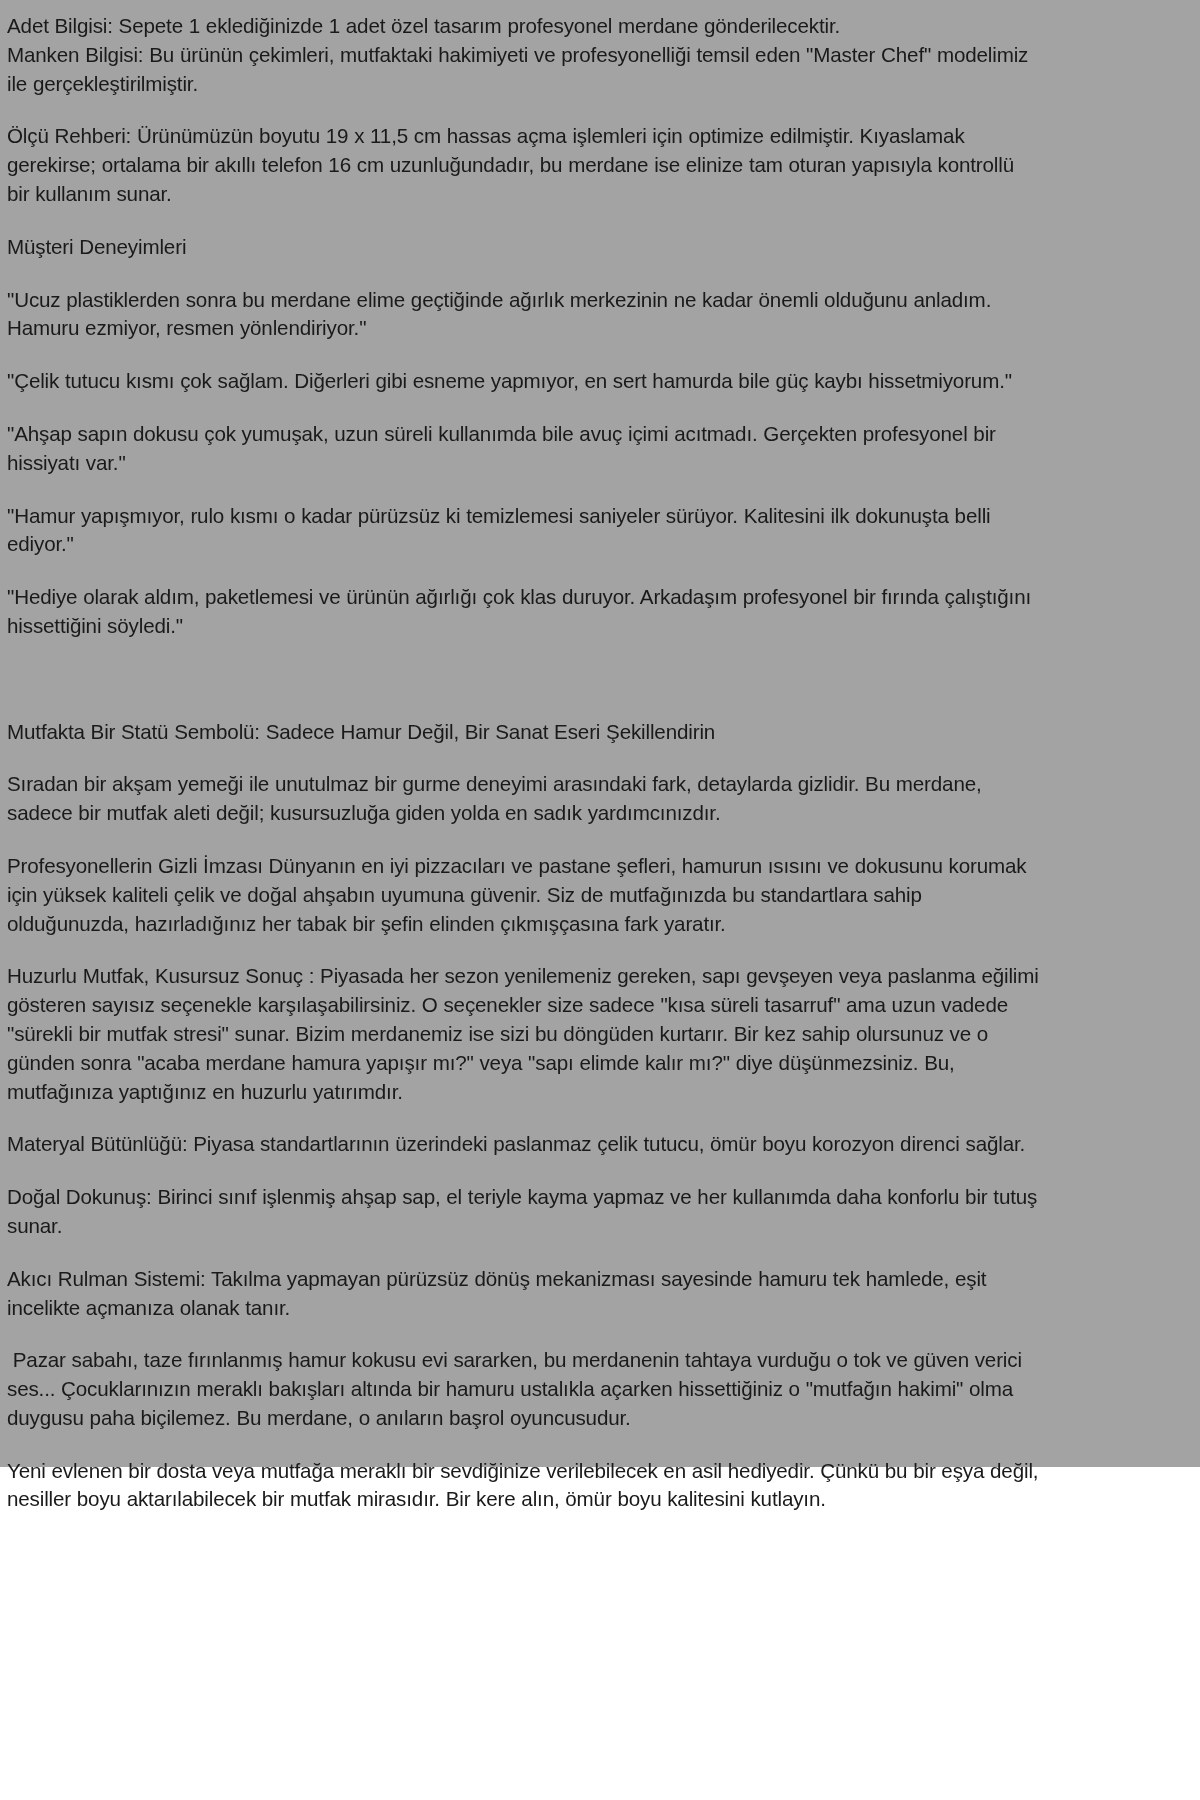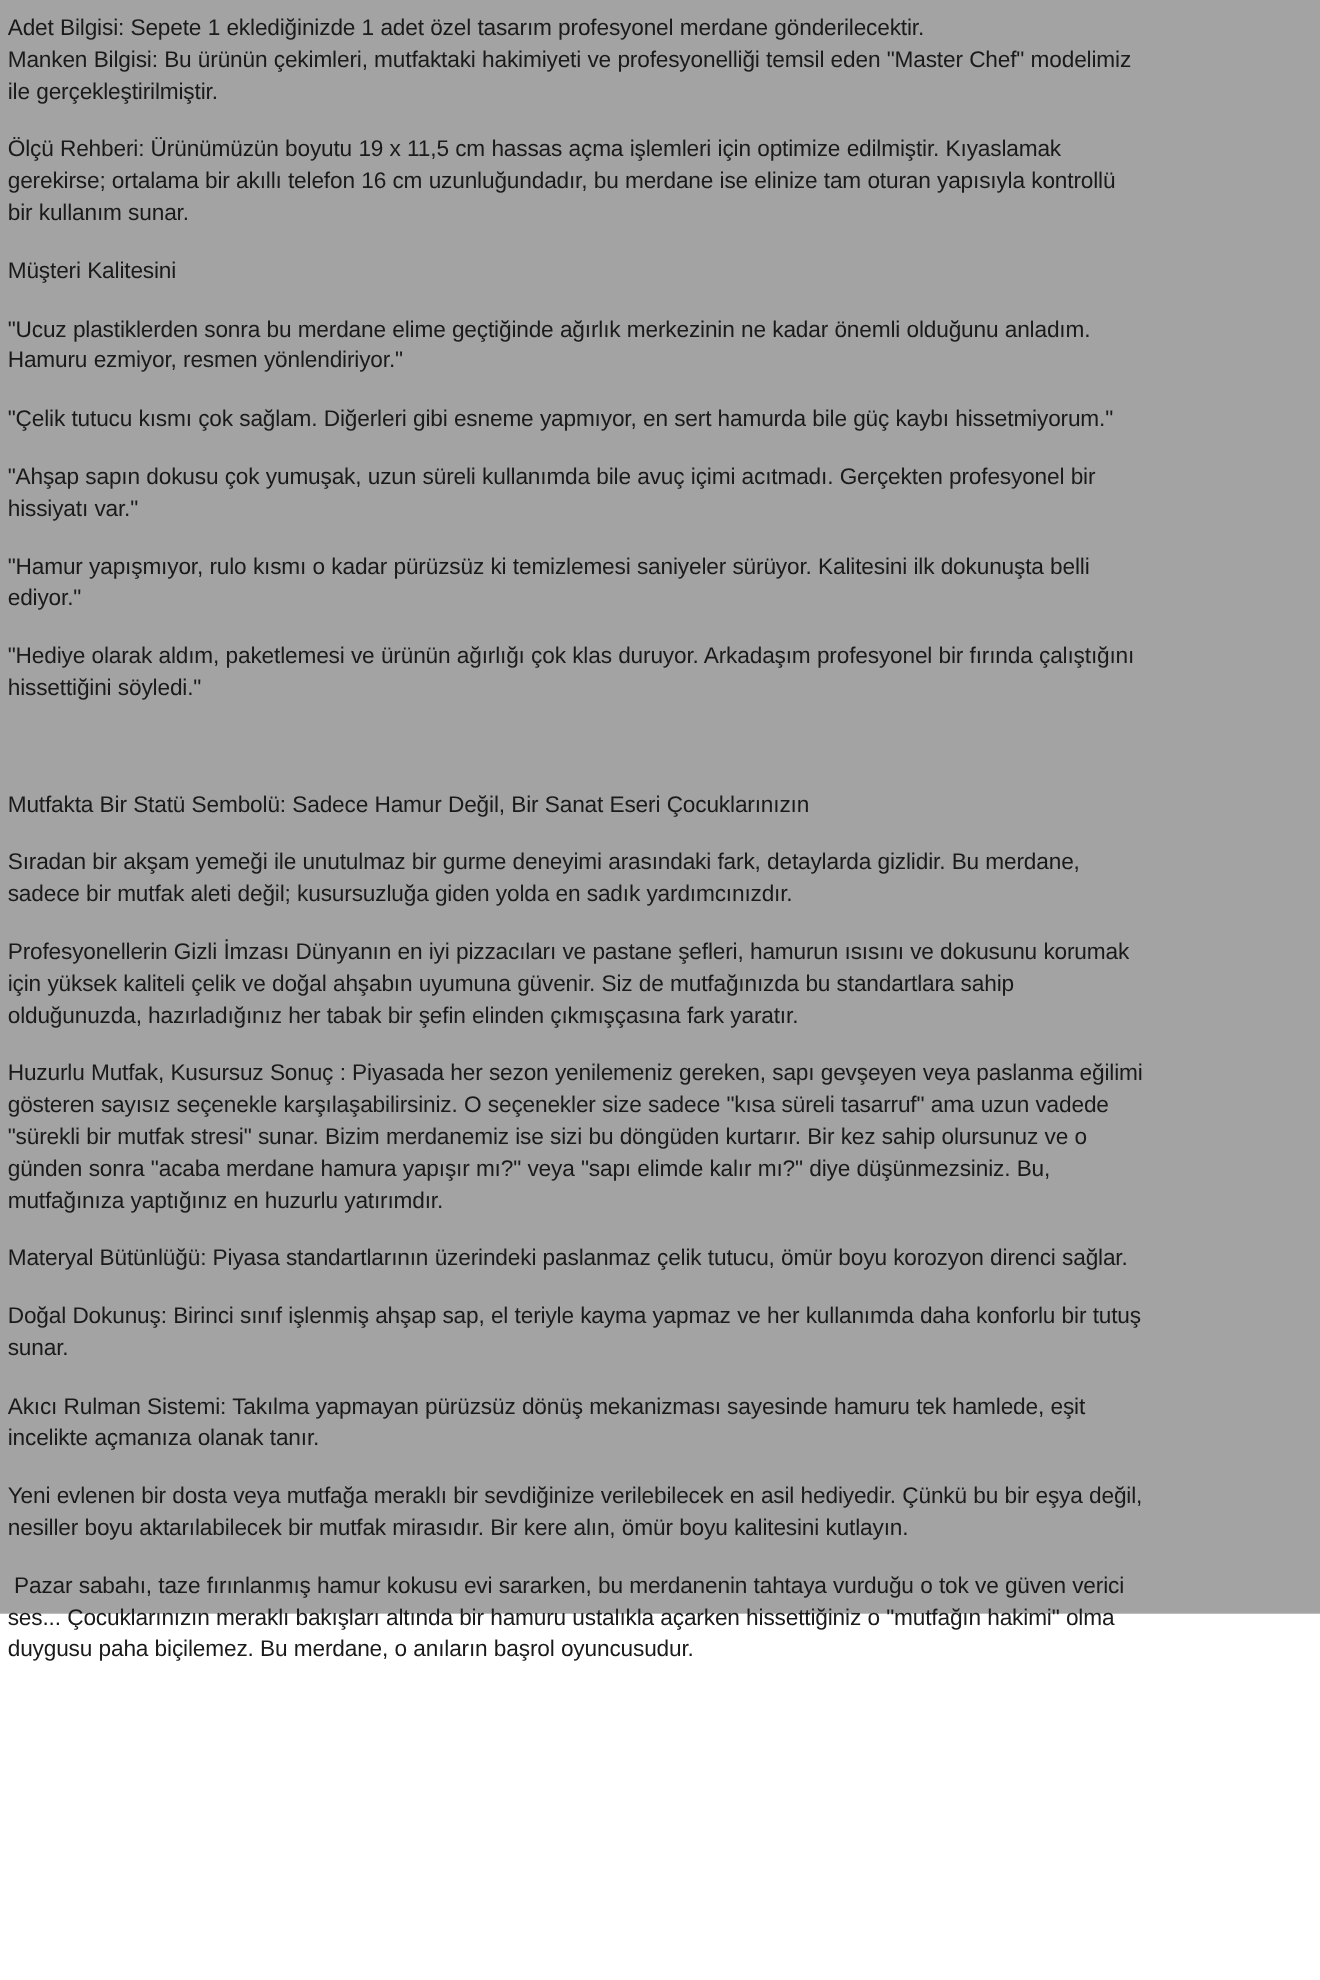--- a/index.html
+++ b/index.html
@@ -55,49 +55,49 @@
 <body>
 
 <div class="page">
   <div class="doc">
 
     <p class="para">Adet Bilgisi: Sepete 1 eklediğinizde 1 adet özel tasarım profesyonel merdane gönderilecektir.
 Manken Bilgisi: Bu ürünün çekimleri, mutfaktaki hakimiyeti ve profesyonelliği temsil eden "Master Chef" modelimiz ile gerçekleştirilmiştir.</p>
 
     <p class="para">Ölçü Rehberi: Ürünümüzün boyutu 19 x 11,5 cm hassas açma işlemleri için optimize edilmiştir. Kıyaslamak gerekirse; ortalama bir akıllı telefon 16 cm uzunluğundadır, bu merdane ise elinize tam oturan yapısıyla kontrollü bir kullanım sunar.</p>
 
-    <p class="para">Müşteri Kalitesini</p>
+    <p class="para">Müşteri Deneyimleri</p>
 
     <p class="para">"Ucuz plastiklerden sonra bu merdane elime geçtiğinde ağırlık merkezinin ne kadar önemli olduğunu anladım. Hamuru ezmiyor, resmen yönlendiriyor."</p>
 
     <p class="para">"Çelik tutucu kısmı çok sağlam. Diğerleri gibi esneme yapmıyor, en sert hamurda bile güç kaybı hissetmiyorum."</p>
 
     <p class="para">"Ahşap sapın dokusu çok yumuşak, uzun süreli kullanımda bile avuç içimi acıtmadı. Gerçekten profesyonel bir hissiyatı var."</p>
 
     <p class="para">"Hamur yapışmıyor, rulo kısmı o kadar pürüzsüz ki temizlemesi saniyeler sürüyor. Kalitesini ilk dokunuşta belli ediyor."</p>
 
     <p class="para">"Hediye olarak aldım, paketlemesi ve ürünün ağırlığı çok klas duruyor. Arkadaşım profesyonel bir fırında çalıştığını hissettiğini söyledi."</p>
 
     <p class="spacer"></p>
 
-    <p class="para">Mutfakta Bir Statü Sembolü: Sadece Hamur Değil, Bir Sanat Eseri Çocuklarınızın</p>
+    <p class="para">Mutfakta Bir Statü Sembolü: Sadece Hamur Değil, Bir Sanat Eseri Şekillendirin</p>
 
     <p class="para">Sıradan bir akşam yemeği ile unutulmaz bir gurme deneyimi arasındaki fark, detaylarda gizlidir. Bu merdane, sadece bir mutfak aleti değil; kusursuzluğa giden yolda en sadık yardımcınızdır.</p>
 
     <p class="para">Profesyonellerin Gizli İmzası Dünyanın en iyi pizzacıları ve pastane şefleri, hamurun ısısını ve dokusunu korumak için yüksek kaliteli çelik ve doğal ahşabın uyumuna güvenir. Siz de mutfağınızda bu standartlara sahip olduğunuzda, hazırladığınız her tabak bir şefin elinden çıkmışçasına fark yaratır.</p>
 
 
     <p class="para">Huzurlu Mutfak, Kusursuz Sonuç : Piyasada her sezon yenilemeniz gereken, sapı gevşeyen veya paslanma eğilimi gösteren sayısız seçenekle karşılaşabilirsiniz. O seçenekler size sadece "kısa süreli tasarruf" ama uzun vadede "sürekli bir mutfak stresi" sunar. Bizim merdanemiz ise sizi bu döngüden kurtarır. Bir kez sahip olursunuz ve o günden sonra "acaba merdane hamura yapışır mı?" veya "sapı elimde kalır mı?" diye düşünmezsiniz. Bu, mutfağınıza yaptığınız en huzurlu yatırımdır.</p>
 
 
 
     <p class="para">Materyal Bütünlüğü: Piyasa standartlarının üzerindeki paslanmaz çelik tutucu, ömür boyu korozyon direnci sağlar.</p>
 
     <p class="para">Doğal Dokunuş: Birinci sınıf işlenmiş ahşap sap, el teriyle kayma yapmaz ve her kullanımda daha konforlu bir tutuş sunar.</p>
 
     <p class="para">Akıcı Rulman Sistemi: Takılma yapmayan pürüzsüz dönüş mekanizması sayesinde hamuru tek hamlede, eşit incelikte açmanıza olanak tanır.</p>
 
+    <p class="para"> Pazar sabahı, taze fırınlanmış hamur kokusu evi sararken, bu merdanenin tahtaya vurduğu o tok ve güven verici ses... Çocuklarınızın meraklı bakışları altında bir hamuru ustalıkla açarken hissettiğiniz o "mutfağın hakimi" olma duygusu paha biçilemez. Bu merdane, o anıların başrol oyuncusudur.</p>
+
     <p class="para">Yeni evlenen bir dosta veya mutfağa meraklı bir sevdiğinize verilebilecek en asil hediyedir. Çünkü bu bir eşya değil, nesiller boyu aktarılabilecek bir mutfak mirasıdır. Bir kere alın, ömür boyu kalitesini kutlayın.</p>
-
-    <p class="para"> Pazar sabahı, taze fırınlanmış hamur kokusu evi sararken, bu merdanenin tahtaya vurduğu o tok ve güven verici ses... Çocuklarınızın meraklı bakışları altında bir hamuru ustalıkla açarken hissettiğiniz o "mutfağın hakimi" olma duygusu paha biçilemez. Bu merdane, o anıların başrol oyuncusudur.</p>
 
   </div>
 </div>
 
 </body></html>

